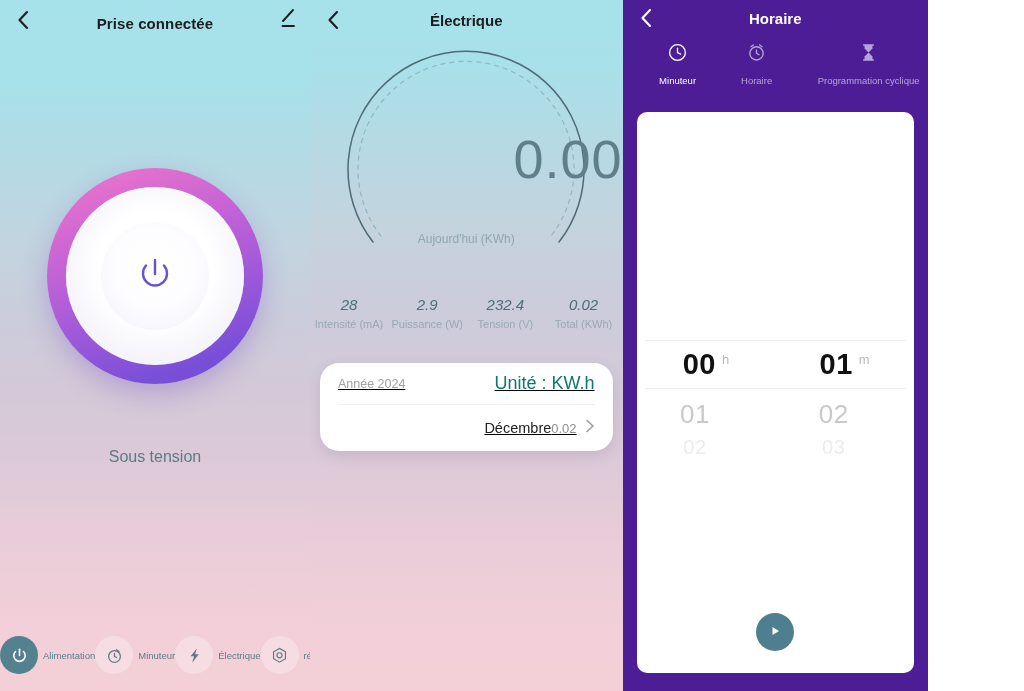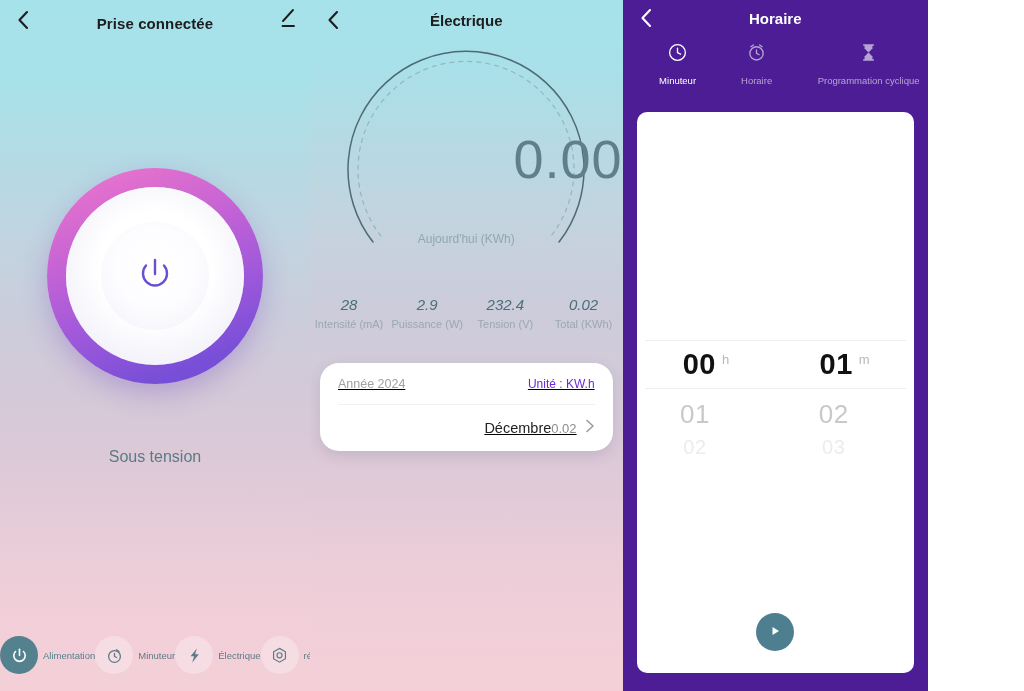--- a/index.html
+++ b/index.html
@@ -104,21 +104,21 @@
     background: #ffffff; border-radius: 19px;
     box-shadow: 0 5px 14px rgba(90,80,110,.16);
     padding: 0 18px;
     text-decoration: underline;
   }
   .ec-row1 {
     display: flex; justify-content: space-between; align-items: center;
     height: 42px; border-bottom: 1px solid #f0f0f0;
   }
   .ec-year { font-size: 12.5px; color: #a0a0a5; }
-  .ec-unit { font-size: 12px; color: #6d28d9; padding-left: 12px; }
+  .ec-unit { font-size: 18px; color: #0f766e; padding-left: 12px; }
   .ec-row2 { display: flex; justify-content: flex-end; align-items: center; height: 46px; }
   .ec-month { font-size: 14.5px; color: #222; }
   .ec-right { display: flex; align-items: center; gap: 8px; }
   .ec-val { font-size: 13px; color: #8d8d93; }
 
   
   .panel-sched {
     position: relative; width: 337px; height: 691px;
     background: #4c1d95; overflow: hidden;
   }

